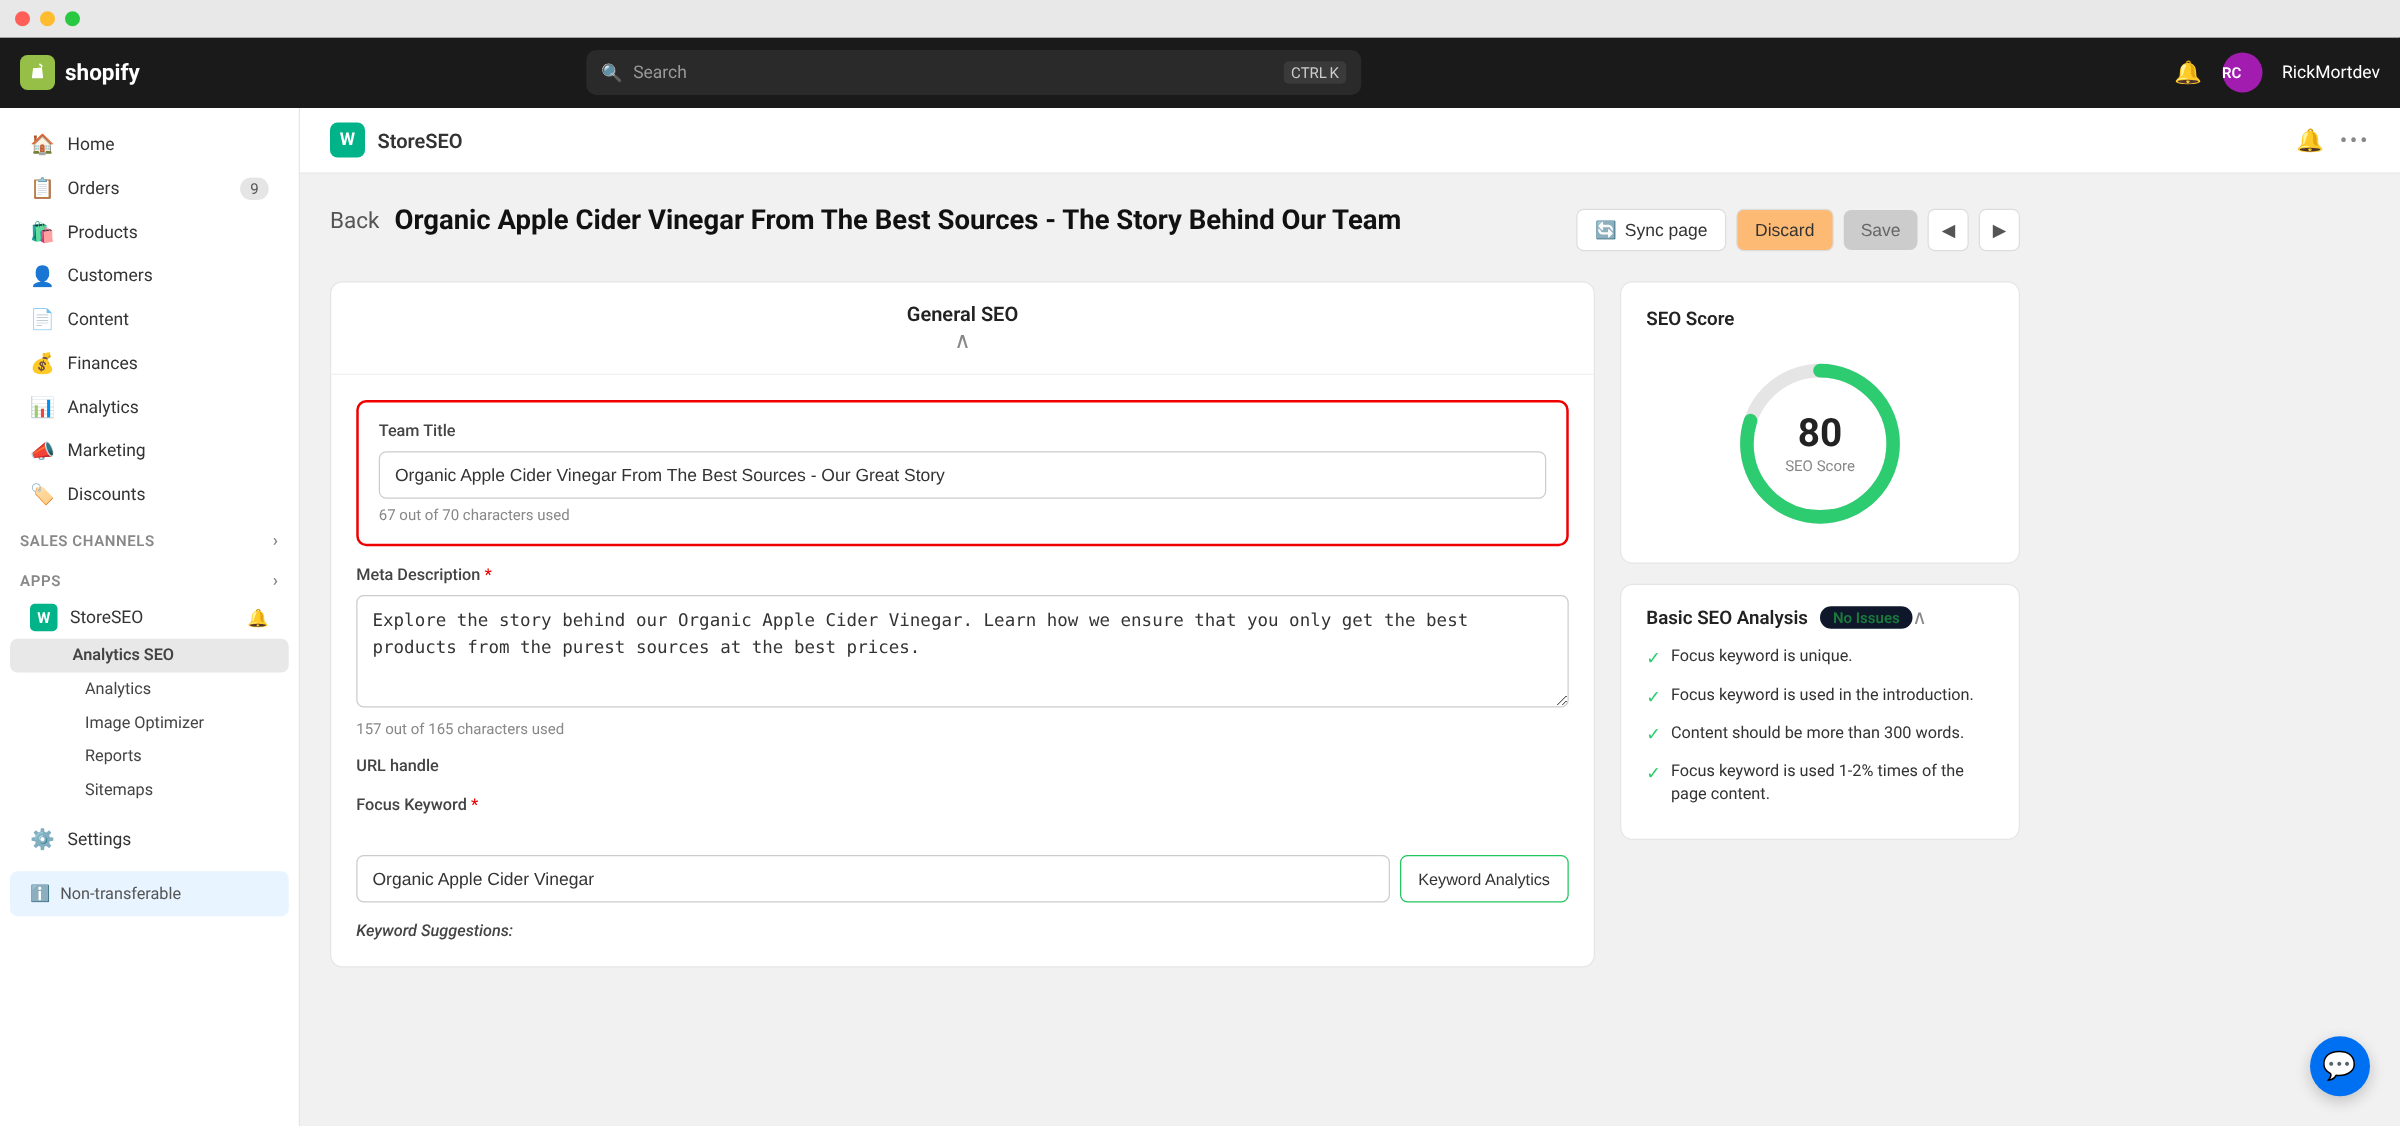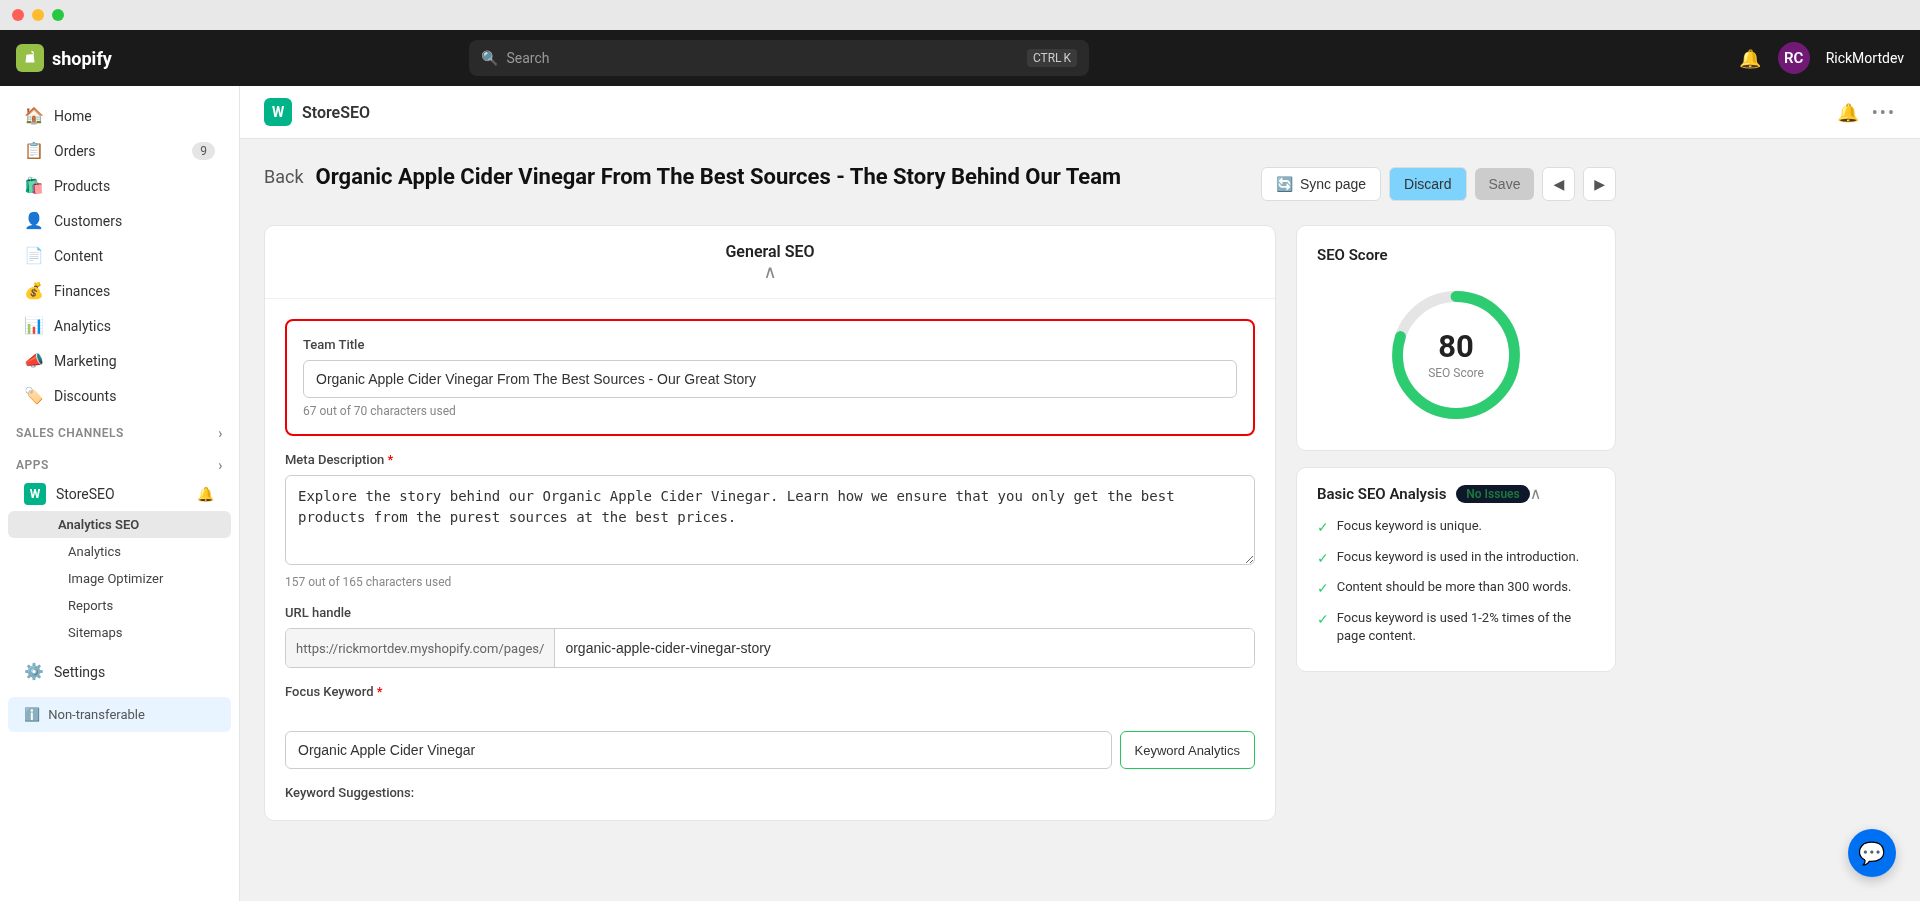--- a/index.html
+++ b/index.html
@@ -58,24 +58,24 @@
     }
     .topbar-right {
       display: flex;
       align-items: center;
       gap: 16px;
       margin-left: auto;
     }
     .bell-icon { color: #ccc; font-size: 18px; cursor: pointer; }
     .user-avatar {
       width: 32px; height: 32px;
-      background: #701a75;
+      background: #a21caf;
       border-radius: 50%;
-      display: flex; align-items: center; justify-content: center;
-      color: #fff; font-size: 15px; font-weight: 600;
+      display: flex; align-items: center; 
+      color: #fff; font-size: 12px; font-weight: 600;
     }
     .user-name { color: #fff; font-size: 14px; }
 
     
     .layout {
       display: flex;
       margin-top: 56px;
       height: calc(901px - 56px);
     }
 
@@ -239,21 +239,21 @@
       gap: 6px;
       background: #fff;
       border: 1px solid #ddd;
       border-radius: 6px;
       padding: 8px 14px;
       font-size: 14px;
       color: #333;
       cursor: pointer;
     }
     .btn-discard {
-      background: #7dd3fc;
+      background: #fdba74;
       border: 1px solid #ddd;
       border-radius: 6px;
       padding: 8px 14px;
       font-size: 14px;
       color: #333;
       cursor: pointer;
     }
     .btn-save {
       background: #ccc;
       border: none;
@@ -403,20 +403,21 @@
       color: #333;
       cursor: pointer;
       white-space: nowrap;
     }
 
     .keyword-suggestions-label {
       font-size: 13px;
       color: #444;
       margin-top: 16px;
       font-weight: 500;
+      font-style: italic;
     }
 
     
     .seo-score-card {
       background: #fff;
       border-radius: 10px;
       border: 1px solid #e5e5e5;
       padding: 20px;
       margin-bottom: 16px;
       text-align: center;
@@ -722,24 +723,20 @@
               <div class="field-group">
                 <div class="field-label">
                   <span>Meta Description</span> <span class="required">*</span>
                 </div>
                 <textarea class="textarea-input" style="">Explore the story behind our Organic Apple Cider Vinegar. Learn how we ensure that you only get the best products from the purest sources at the best prices.</textarea>
                 <div class="char-count">157 out of 165 characters used</div>
               </div>
 
               <div class="field-group">
                 <div class="field-label">URL handle</div>
-                <div class="url-handle-row">
-                  <div class="url-prefix">https://rickmortdev.myshopify.com/pages/</div>
-                  <input type="text" class="url-suffix-input" value="organic-apple-cider-vinegar-story" style="">
-                </div>
               </div>
 
               <div class="field-group">
                 <div class="field-label">
                   <span>Focus Keyword</span> <span class="required">*</span>
                 </div>
                 <div class="focus-keyword-row">
                   <input type="text" class="focus-keyword-input" value="Organic Apple Cider Vinegar" style="">
                   <button class="btn-keyword-analytics">Keyword Analytics</button>
                 </div>

